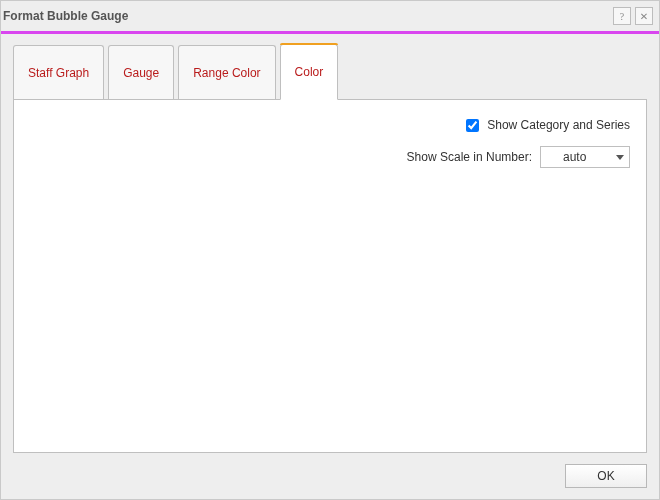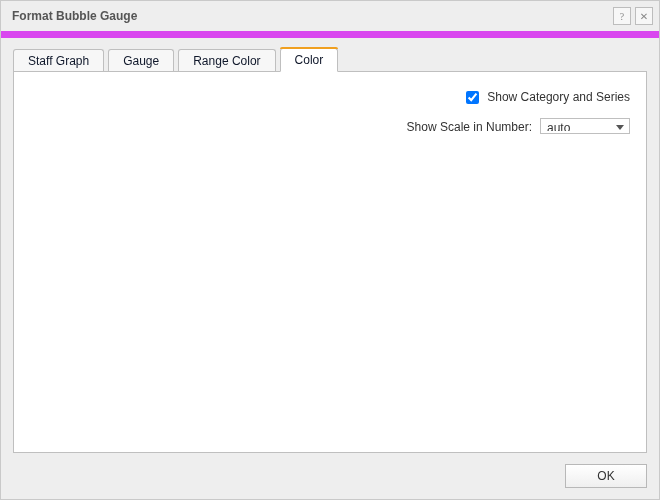--- a/index.html
+++ b/index.html
@@ -20,23 +20,23 @@
     border: 1px solid #c9c9c9;
     background: #eeeeee;
     display: flex;
     flex-direction: column;
   }
   
   .titlebar {
     height: 30px;
     display: flex;
     align-items: center;
-    padding: 0 6px 0 11px;
+    padding: 0 6px 0 2px;
     background: #eeeeee;
-    border-bottom: 7px solid #d946ef;
+    border-bottom: 3px solid #d946ef;
     justify-content: center;
   }
   .titlebar .title {
     font-weight: bold;
     color: #555;
     flex: 1;
   }
   .tb-btn {
     width: 16px;
     height: 16px;
@@ -59,26 +59,26 @@
     flex-direction: column;
   }
 
   
   .tab-strip {
     display: flex;
     align-items: flex-end;
     position: relative;
   }
   .tab {
-    padding: 4px 14px;
+    padding: 20px 14px;
     border: 1px solid #bfbfbf;
     border-bottom: none;
     margin-right: 4px;
     background: #f7f7f7;
-    color: #0f172a;
+    color: #b91c1c;
     border-radius: 3px 3px 0 0;
     position: relative;
     cursor: pointer;
     font-size: 12px;
   }
   .tab.active {
     background: #ffffff;
     border-bottom: 1px solid #ffffff;
     z-index: 2;
   }
@@ -121,23 +121,23 @@
   .select-wrap {
     margin-left: 8px;
     position: relative;
   }
   select.native-like {
     -webkit-appearance: none;
     -moz-appearance: none;
     appearance: none;
     border: 1px solid #bfbfbf;
     background: #ffffff;
-    height: 16px;
+    height: 22px;
     width: 90px;
-    padding: 2px 22px 2px 6px;
+    padding: 2px 22px 2px 22px;
     font-size: 12px;
     color: #333;
   }
   .select-wrap::after {
     content: "";
     position: absolute;
     right: 6px;
     top: 50%;
     margin-top: -2px;
     border-left: 4px solid transparent;

